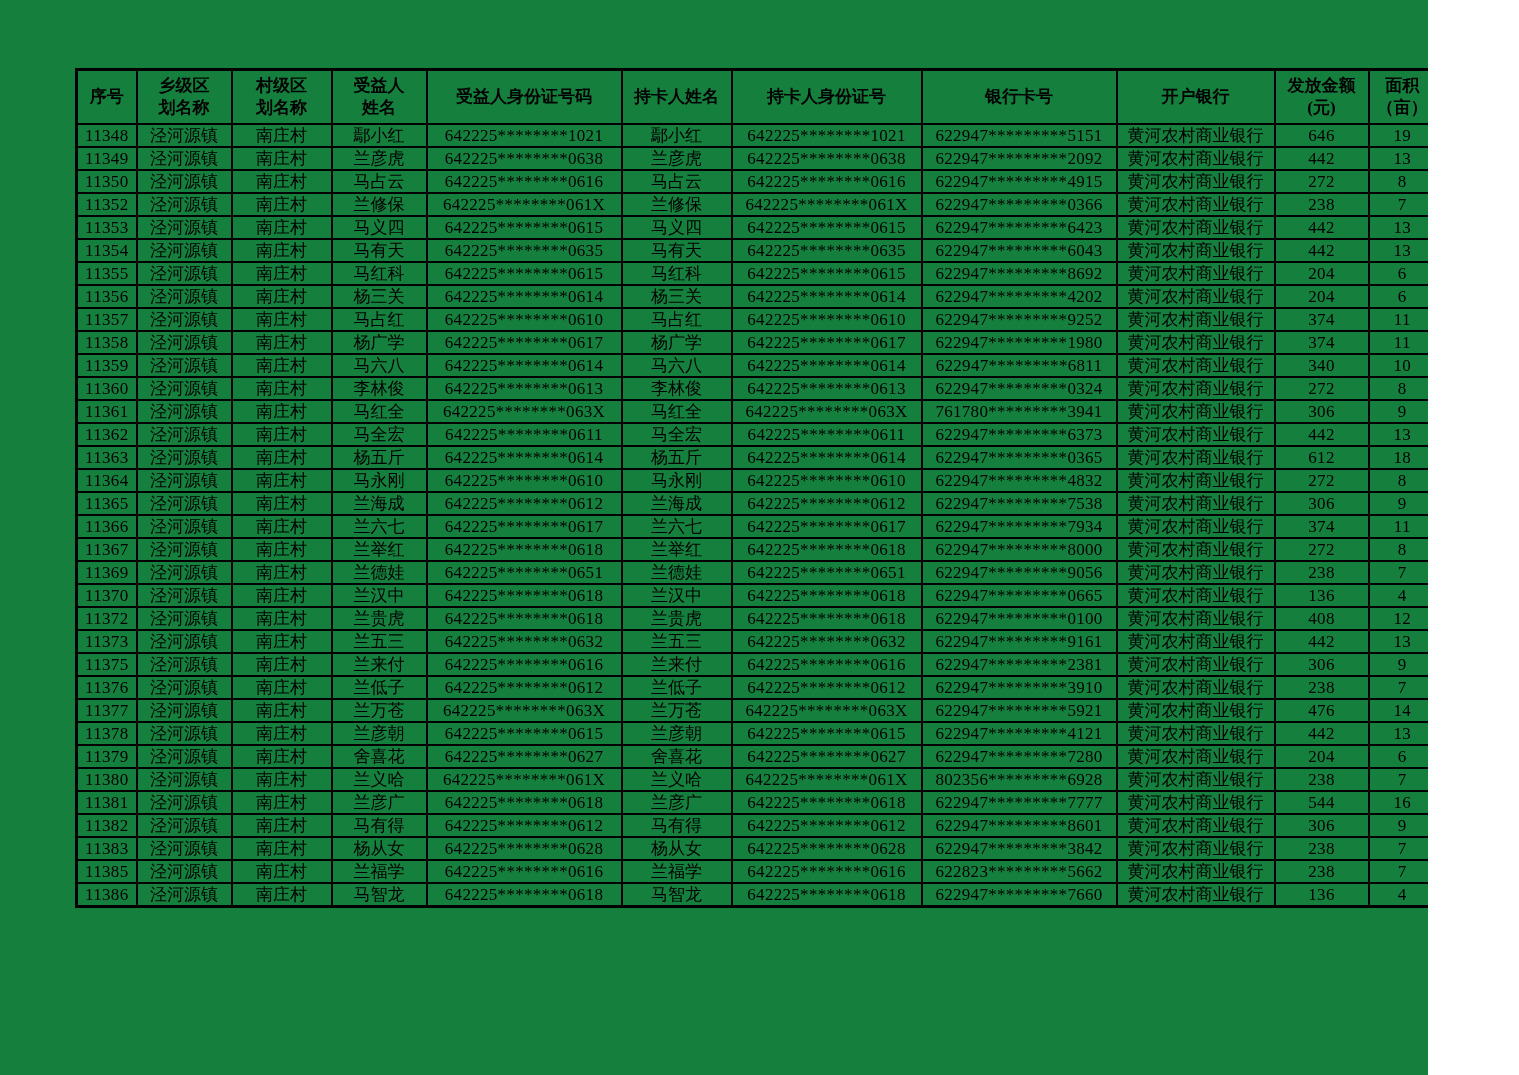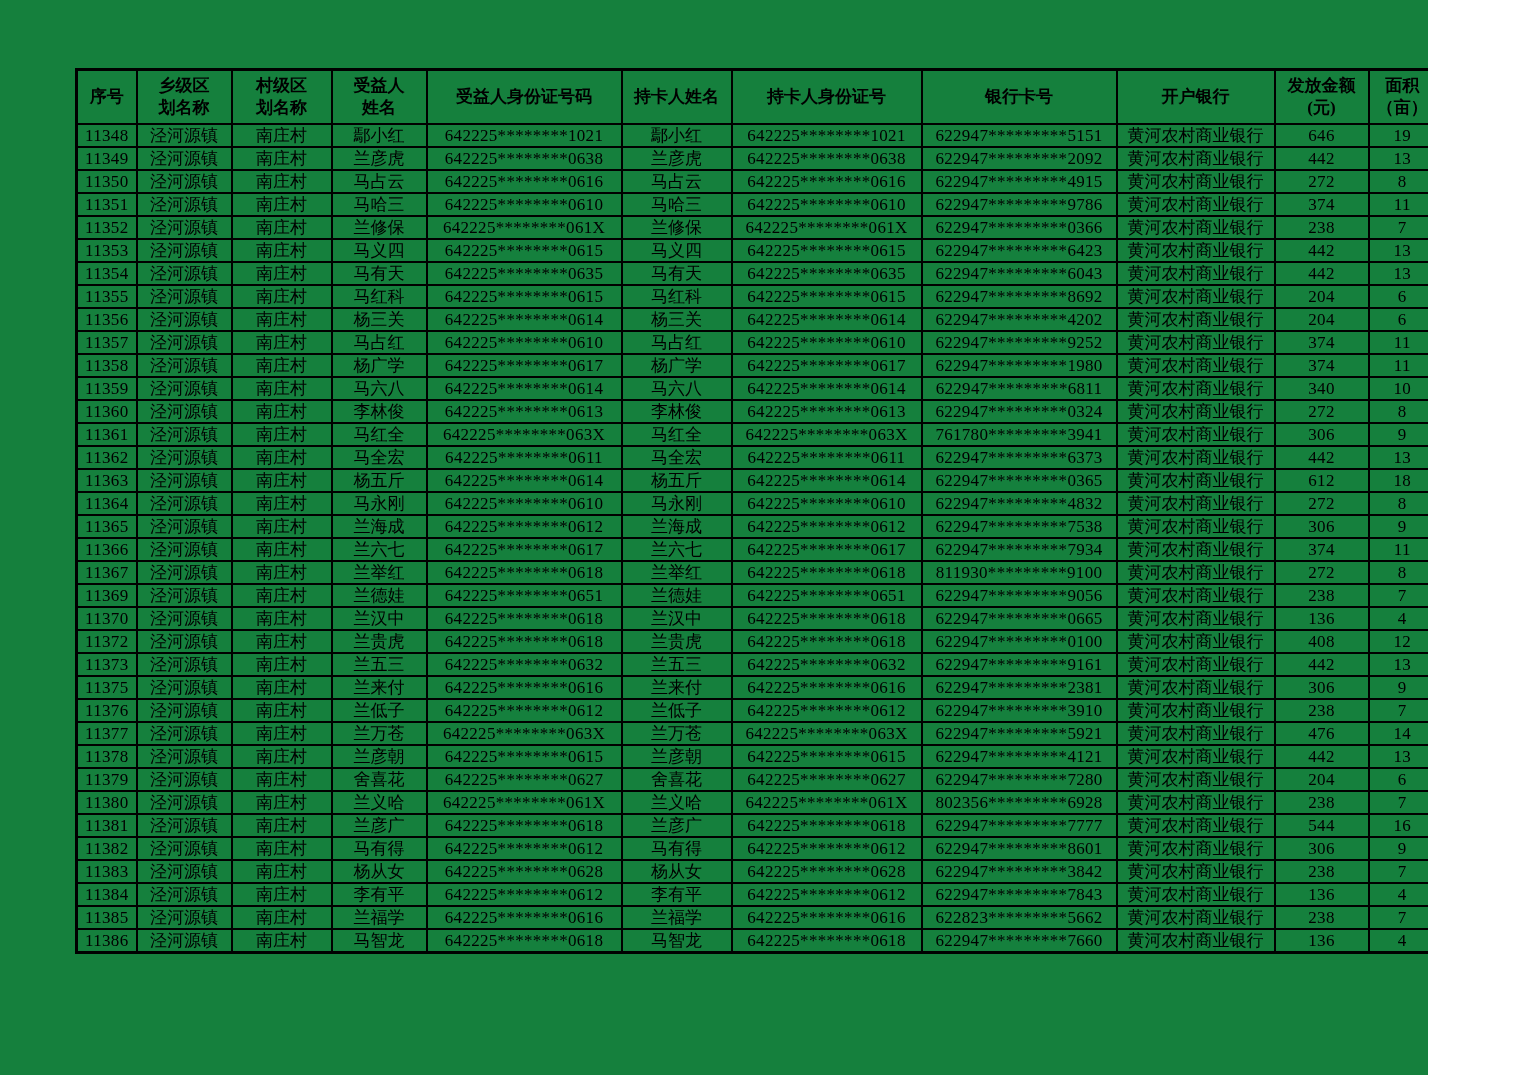--- a/index.html
+++ b/index.html
@@ -121,33 +121,20 @@
           <td>马占云</td>
           <td class="num">642225********0616</td>
           <td>马占云</td>
           <td class="num">642225********0616</td>
           <td class="num">622947*********4915</td>
           <td>黄河农村商业银行</td>
           <td class="num">272</td>
           <td class="num">8</td>
         </tr>
         <tr>
-          <td class="num">11351</td>
-          <td>泾河源镇</td>
-          <td>南庄村</td>
-          <td>马哈三</td>
-          <td class="num">642225********0610</td>
-          <td>马哈三</td>
-          <td class="num">642225********0610</td>
-          <td class="num">622947*********9786</td>
-          <td>黄河农村商业银行</td>
-          <td class="num">374</td>
-          <td class="num">11</td>
-        </tr>
-        <tr>
           <td class="num">11352</td>
           <td>泾河源镇</td>
           <td>南庄村</td>
           <td>兰修保</td>
           <td class="num">642225********061X</td>
           <td>兰修保</td>
           <td class="num">642225********061X</td>
           <td class="num">622947*********0366</td>
           <td>黄河农村商业银行</td>
           <td class="num">238</td>
@@ -336,21 +323,21 @@
           <td class="num">11</td>
         </tr>
         <tr>
           <td class="num">11367</td>
           <td>泾河源镇</td>
           <td>南庄村</td>
           <td>兰举红</td>
           <td class="num">642225********0618</td>
           <td>兰举红</td>
           <td class="num">642225********0618</td>
-          <td class="num">811930*********9100</td>
+          <td class="num">622947*********8000</td>
           <td>黄河农村商业银行</td>
           <td class="num">272</td>
           <td class="num">8</td>
         </tr>
         <tr>
           <td class="num">11369</td>
           <td>泾河源镇</td>
           <td>南庄村</td>
           <td>兰德娃</td>
           <td class="num">642225********0651</td>
@@ -511,33 +498,20 @@
           <td>杨从女</td>
           <td class="num">642225********0628</td>
           <td>杨从女</td>
           <td class="num">642225********0628</td>
           <td class="num">622947*********3842</td>
           <td>黄河农村商业银行</td>
           <td class="num">238</td>
           <td class="num">7</td>
         </tr>
         <tr>
-          <td class="num">11384</td>
-          <td>泾河源镇</td>
-          <td>南庄村</td>
-          <td>李有平</td>
-          <td class="num">642225********0612</td>
-          <td>李有平</td>
-          <td class="num">642225********0612</td>
-          <td class="num">622947*********7843</td>
-          <td>黄河农村商业银行</td>
-          <td class="num">136</td>
-          <td class="num">4</td>
-        </tr>
-        <tr>
           <td class="num">11385</td>
           <td>泾河源镇</td>
           <td>南庄村</td>
           <td>兰福学</td>
           <td class="num">642225********0616</td>
           <td>兰福学</td>
           <td class="num">642225********0616</td>
           <td class="num">622823*********5662</td>
           <td>黄河农村商业银行</td>
           <td class="num">238</td>

